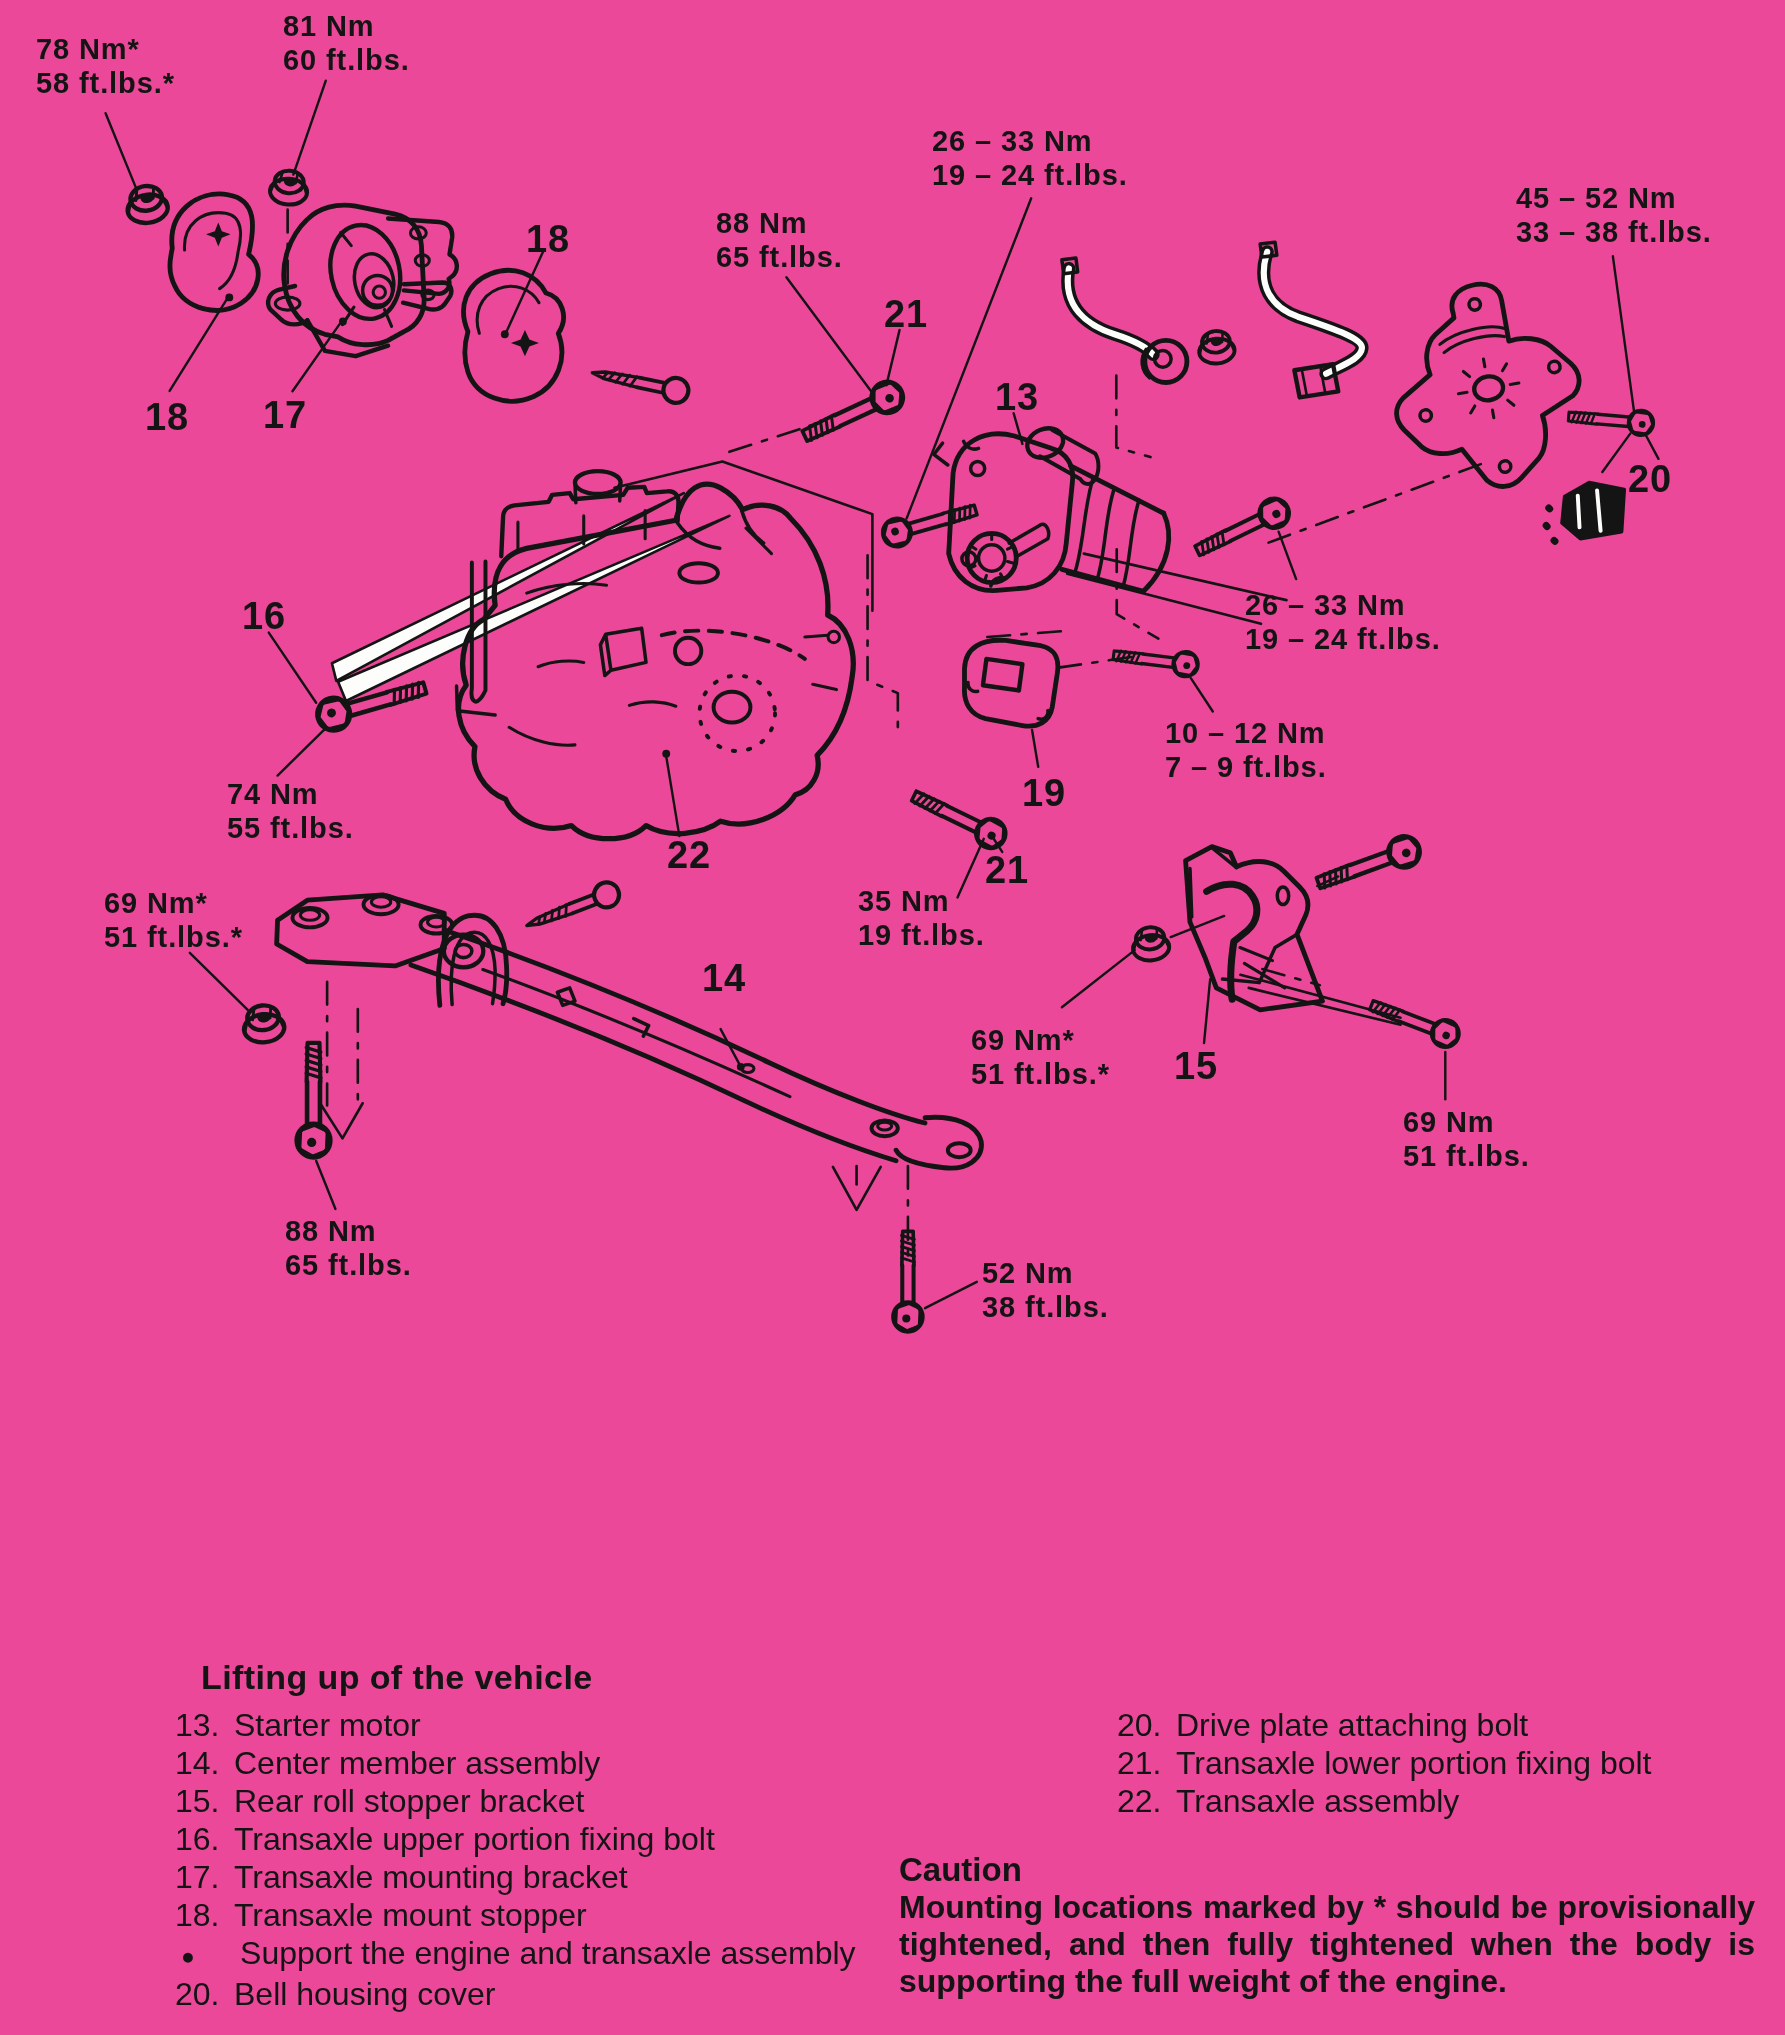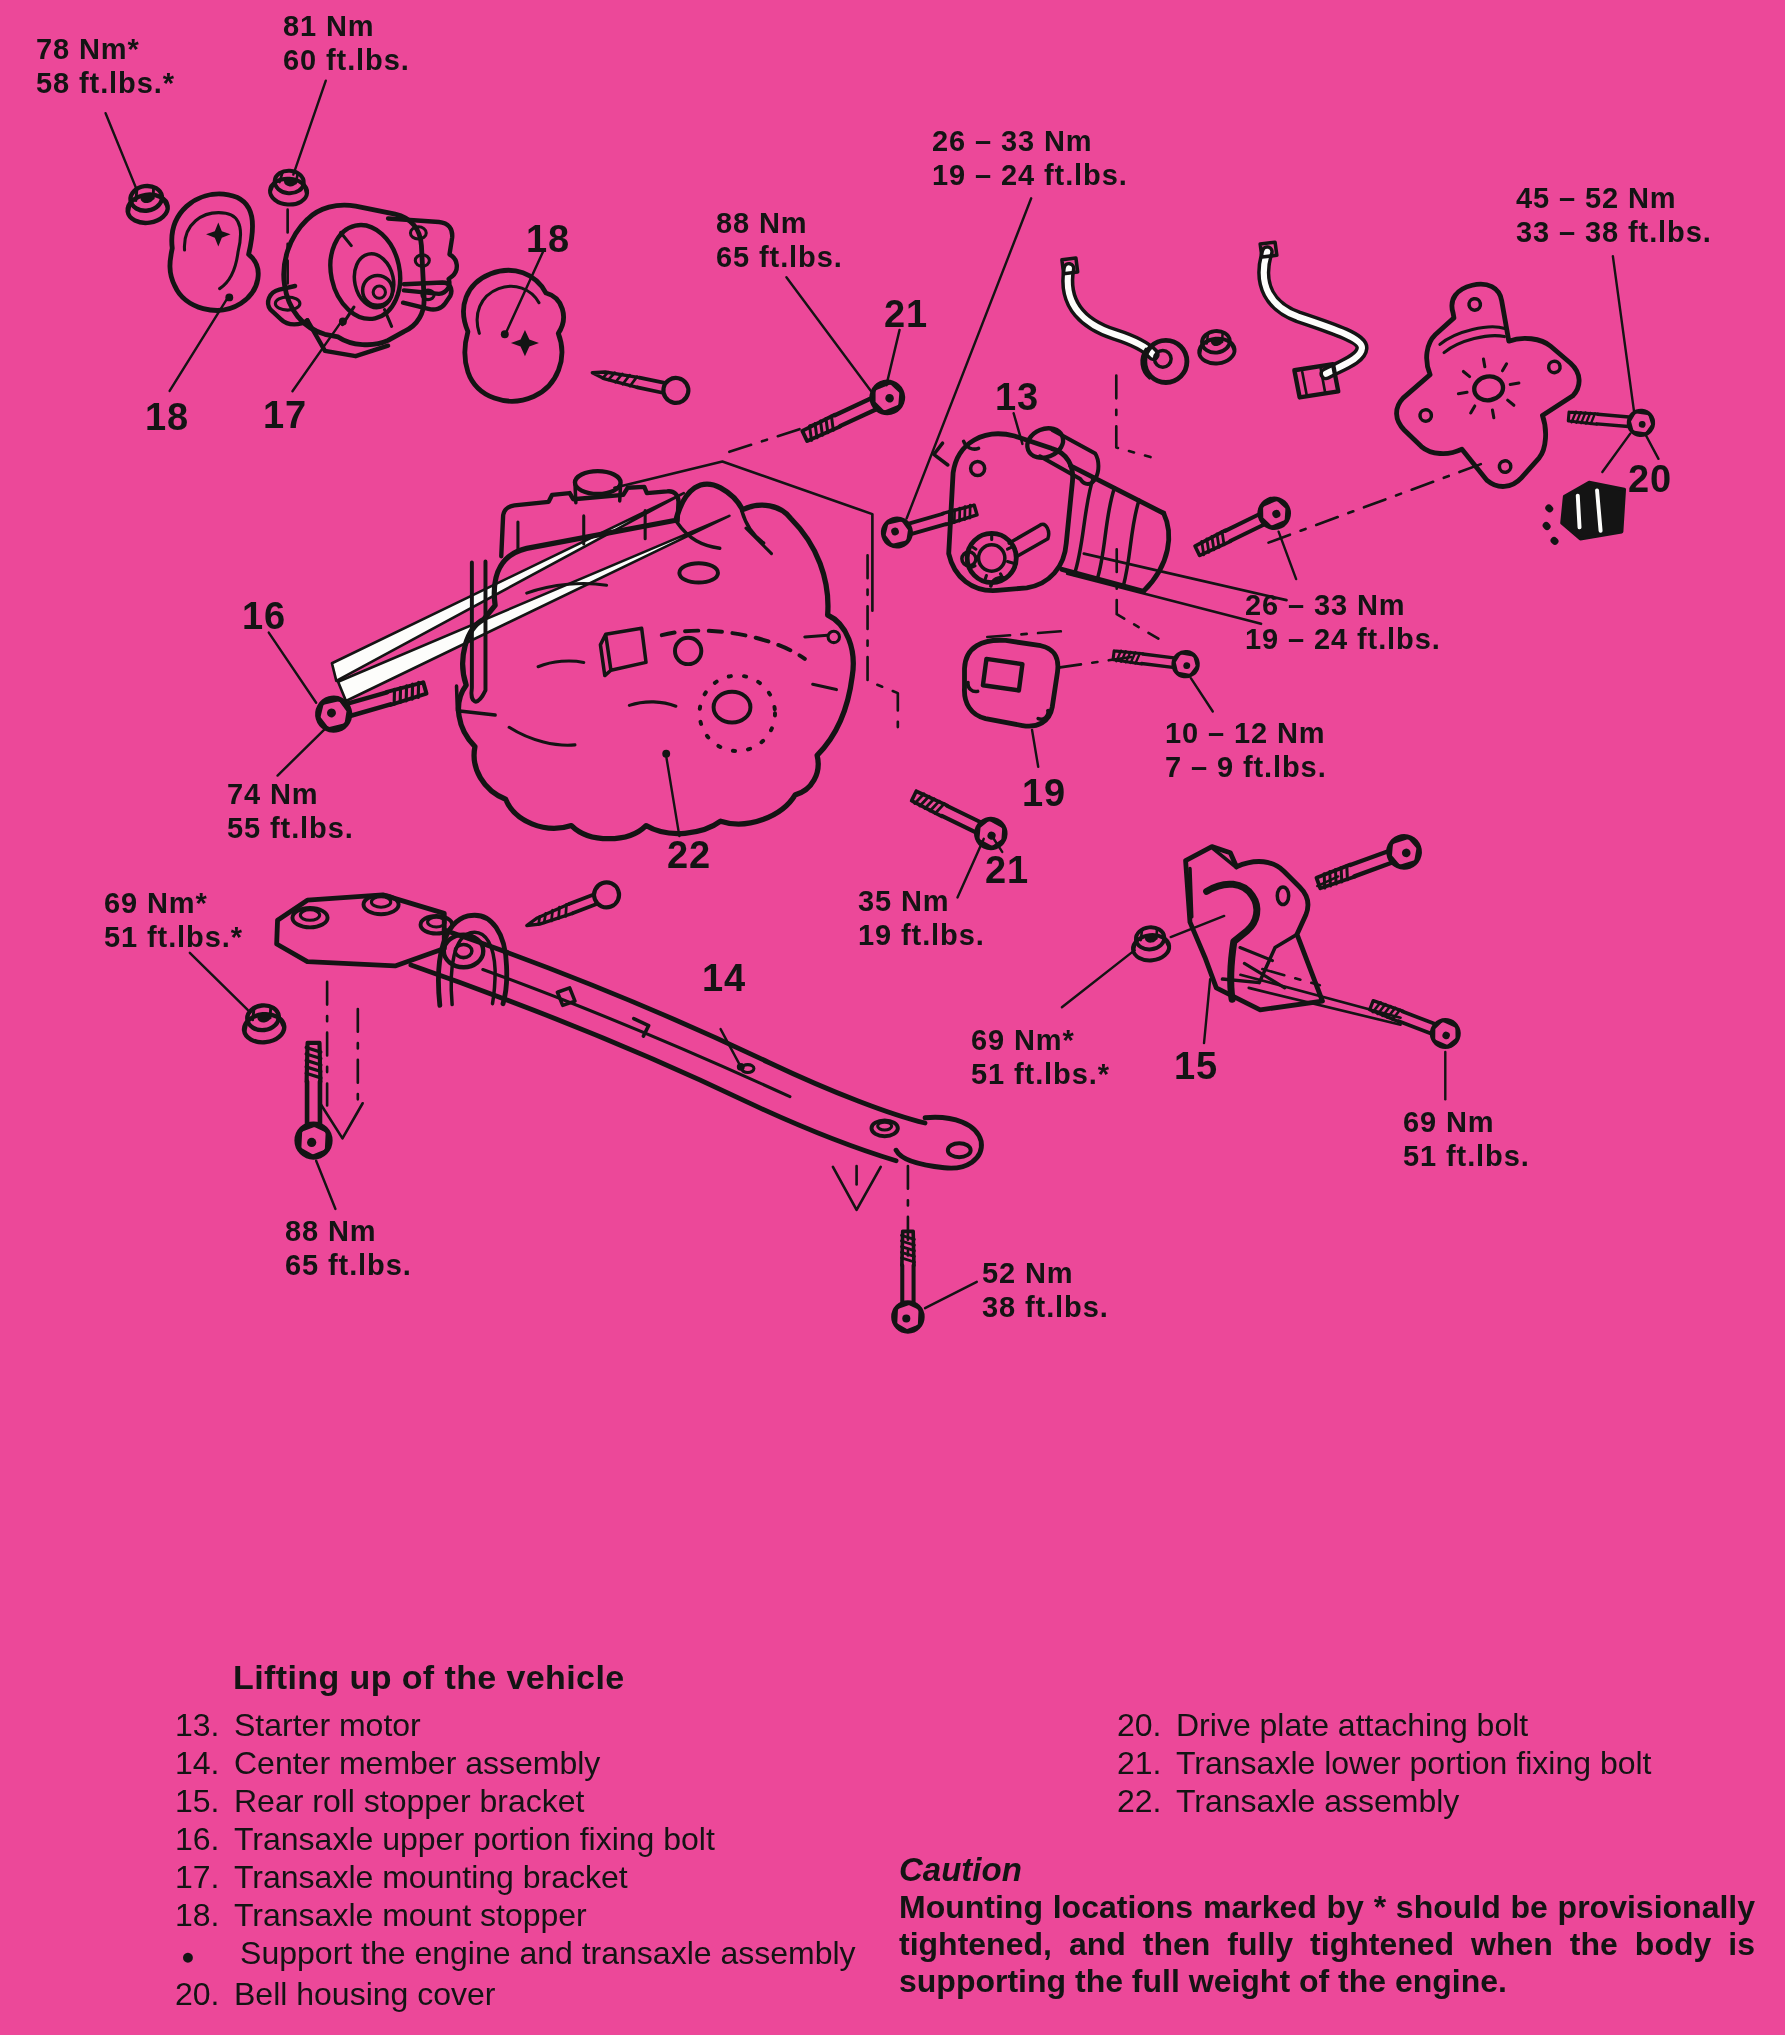--- a/index.html
+++ b/index.html
@@ -1,28 +1,28 @@
 <!DOCTYPE html>
 <html style="font-size:7px"><head>
 <meta charset="utf-8">
 <style>
   html,body{margin:0;padding:0;background:#e8e8e4;}
   #page{position:relative;width:1786px;height:2035px;background:#ec4899;overflow:hidden;
         font-family:"Liberation Sans","DejaVu Sans",sans-serif;color:#141414;}
   #art{position:absolute;left:0;top:0;width:1786px;height:2035px;}
   .tq{position:absolute;font-size:29px;font-weight:bold;line-height:34px;letter-spacing:0.9px;white-space:nowrap;}
   .pn{position:absolute;font-size:38px;font-weight:bold;letter-spacing:0.9px;white-space:nowrap;}
-  .legend-heading{position:absolute;font-size:34px;font-weight:bold;letter-spacing:0.4px;white-space:nowrap;margin-left:32px;}
+  .legend-heading{position:absolute;font-size:34px;font-weight:bold;letter-spacing:0.4px;white-space:nowrap;}
   .legend-col{position:absolute;font-size:32px;line-height:38px;}
   .lrow{display:flex;align-items:flex-start;}
   .lnum{flex:0 0 59px;}
   .ltxt{flex:1 1 auto;}
   .lrow.bullet .lnum{font-size:23px;padding-left:6.1px;padding-top:2.6px;}
   .lrow.bullet .ltxt{text-align:justify;text-align-last:left;}
-  .caution-heading{position:absolute;font-size:33px;font-weight:bold;white-space:nowrap;font-style:italic;}
+  .caution-heading{position:absolute;font-size:33px;font-weight:bold;white-space:nowrap;}
   .caution-body{position:absolute;font-size:32px;font-weight:bold;line-height:37px;text-align:justify;}
   svg *{vector-effect:none;}
 </style>
 </head>
 <body>
 
 <div id="page">
 
   <svg id="art" viewBox="0 0 4070 4639" fill="none" stroke="#141414" stroke-linecap="round" stroke-linejoin="round">
 

